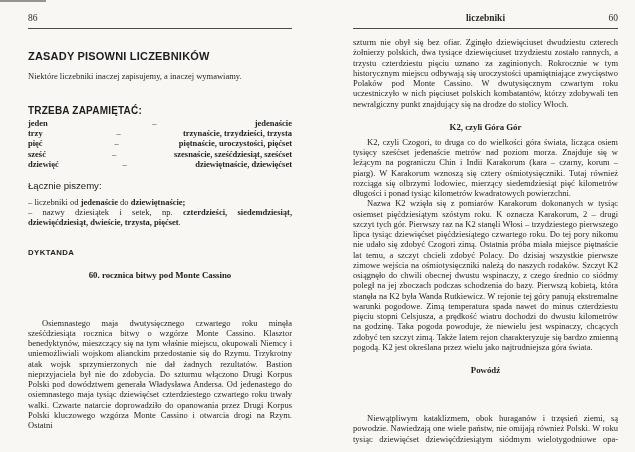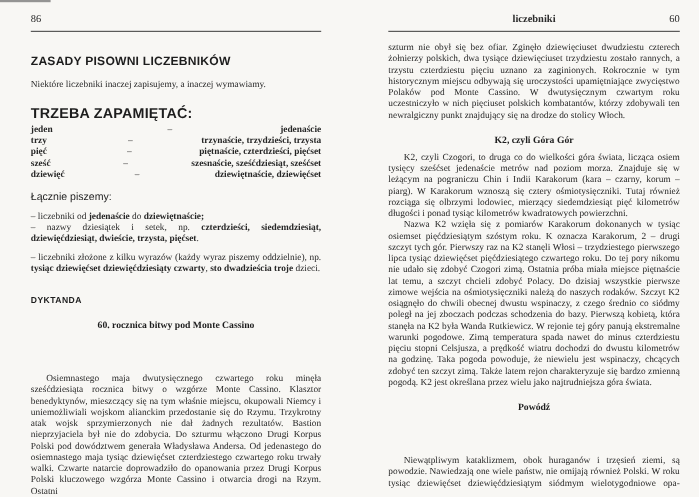--- a/index.html
+++ b/index.html
@@ -24,21 +24,21 @@
   .right-head .pagenum{position:absolute;right:0;bottom:4px;}
 
   h1{
     font-family:"Liberation Sans", sans-serif;
     font-size:11px;font-weight:bold;letter-spacing:.2px;
     margin:21px 0 0;color:#1d1d1d;
   }
   .intro{font-size:8.5px;margin:9px 0 0;}
   .remember-label{
     font-family:"Liberation Sans", sans-serif;font-weight:bold;
-    font-size:13px;letter-spacing:.2px;margin-top:14px;color:#1d1d1d;
+    font-size:10px;letter-spacing:.2px;margin-top:24px;color:#1d1d1d;
   }
   .remember{margin-top:2px;font-size:8.5px;line-height:10.2px;}
   .rrow{display:flex;justify-content:space-between;}
   .rrow .term{width:34px;font-weight:bold;}
   .rrow .dash{width:12px;}
   .rrow .forms{font-weight:bold;}
 
   h2{
     font-family:"Liberation Sans", sans-serif;
     font-size:9.6px;font-weight:normal;margin:11px 0 0;color:#1d1d1d;
@@ -82,40 +82,37 @@
           <span class="forms">jedenaście</span>
         </div>
         <div class="rrow">
           <span class="term">trzy</span>
           <span class="dash">–</span>
           <span class="forms">trzynaście, trzydzieści, trzysta</span>
         </div>
         <div class="rrow">
           <span class="term">pięć</span>
           <span class="dash">–</span>
-          <span class="forms">piętnaście, czterdzieści, pięćset</span>
+          <span class="forms">piętnaście, uroczystości, pięćset</span>
         </div>
         <div class="rrow">
           <span class="term">sześć</span>
           <span class="dash">–</span>
           <span class="forms">szesnaście, sześćdziesiąt, sześćset</span>
         </div>
         <div class="rrow">
           <span class="term">dziewięć</span>
           <span class="dash">–</span>
           <span class="forms">dziewiętnaście, dziewięćset</span>
         </div>
       </div>
     <h2>Łącznie piszemy:</h2>
     <div class="bullets">
         <div class="bullet"><span>– liczebniki od </span><span class="b">jedenaście</span><span> do </span><span class="b">dziewiętnaście;</span></div>
         <div class="bullet"><span>– nazwy dziesiątek i setek, np. </span><span class="b">czterdzieści, siedemdziesiąt, dziewięćdziesiąt, dwieście, trzysta, pięćset</span><span>.</span></div>
-      </div>
-    <div class="bullets">
-        <div class="bullet"><span>– liczebniki złożone z kilku wyrazów (każdy wyraz piszemy oddzielnie), np. </span><span class="b">tysiąc dziewięćset dziewięćdziesiąty czwarty</span><span>, </span><span class="b">sto dwadzieścia troje</span><span> dzieci.</span></div>
       </div>
     <div class="dyktanda">DYKTANDA</div>
     <h3>60. rocznica bitwy pod Monte Cassino</h3>
     <p class="body indent cont">Osiemnastego maja dwutysięcznego czwartego roku minęła sześćdziesiąta rocznica bitwy o wzgórze Monte Cassino. Klasztor benedyktynów, mieszczący się na tym właśnie miejscu, okupowali Niemcy i uniemożliwiali wojskom alianckim przedostanie się do Rzymu. Trzykrotny atak wojsk sprzymierzonych nie dał żadnych rezultatów. Bastion nieprzyjaciela był nie do zdobycia. Do szturmu włączono Drugi Korpus Polski pod dowództwem generała Władysława Andersa. Od jedenastego do osiemnastego maja tysiąc dziewięćset czterdziestego czwartego roku trwały walki. Czwarte natarcie doprowadziło do opanowania przez Drugi Korpus Polski kluczowego wzgórza Monte Cassino i otwarcia drogi na Rzym. Ostatni</p>
   </div>
 
   <div class="page right">
     <div class="pagehead right-head">
       <span class="running">liczebniki</span>
       <span class="pagenum">60</span>

